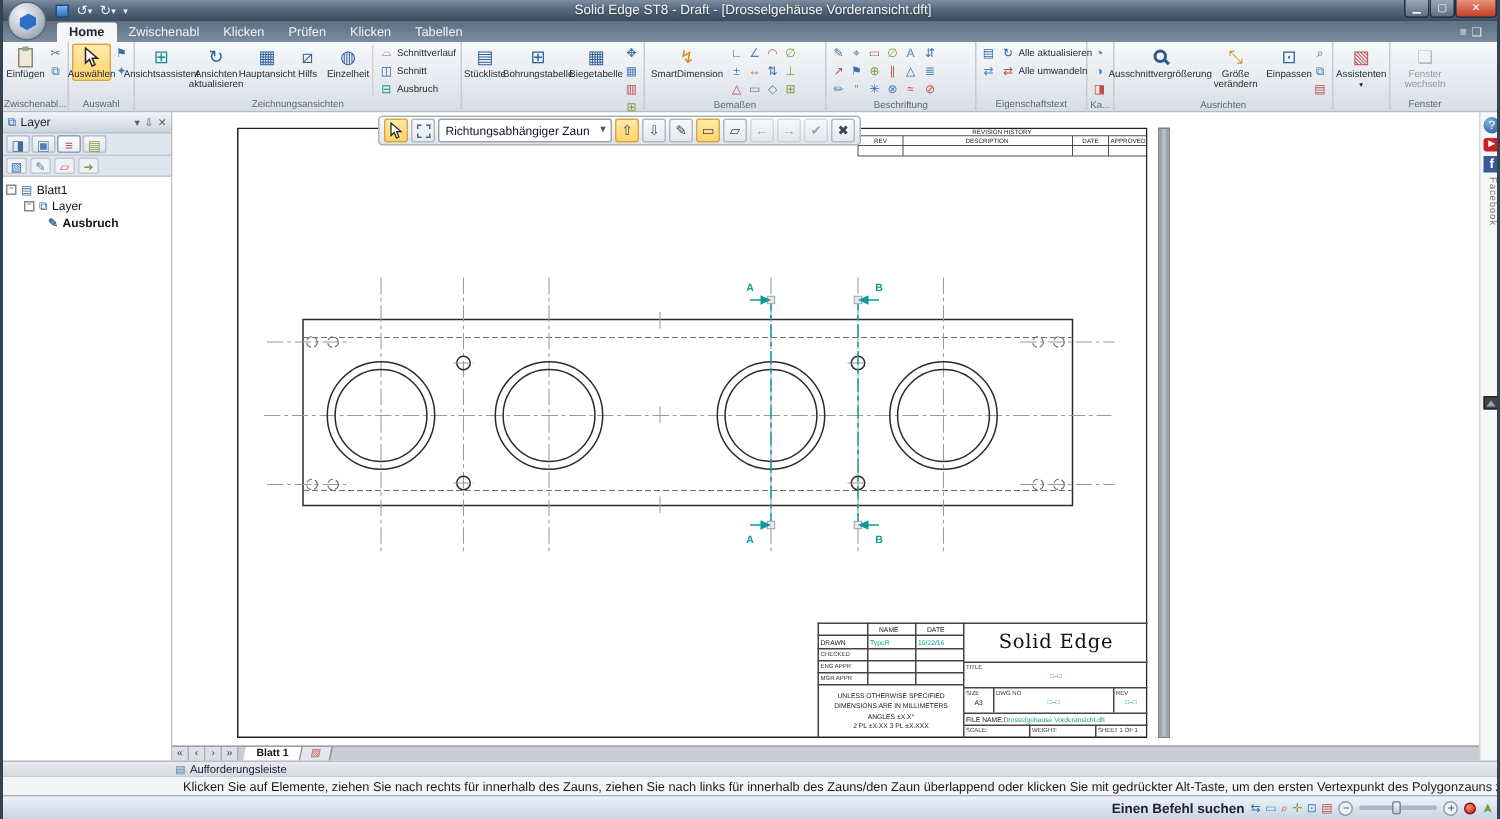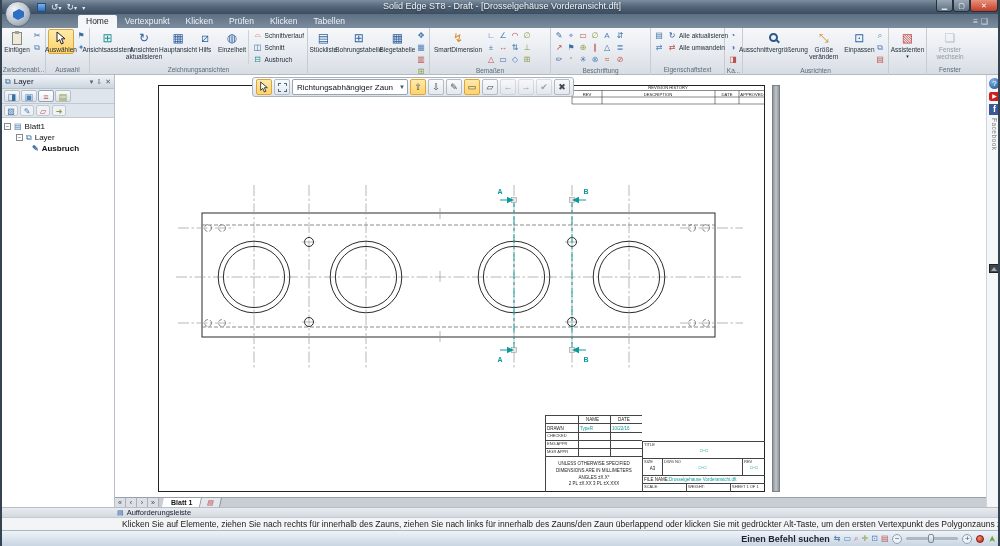--- a/index.html
+++ b/index.html
@@ -20,21 +20,21 @@
   #wintitle{position:absolute;left:0;top:1px;width:100%;text-align:center;font-size:9px;color:#f0f4f8;
     text-shadow:0 1px 2px rgba(0,0,0,.5);}
   #winbtns{position:absolute;right:4px;top:0;display:flex;z-index:40;}
   #winbtns .wb{width:17px;height:12px;border:1px solid #25313d;border-top:0;border-radius:0 0 3px 3px;
     background:linear-gradient(180deg,#9aa8b6,#5d6f80);color:#fff;font-size:7px;line-height:11px;text-align:center;cursor:pointer;}
   #winbtns .close{width:28px;background:linear-gradient(180deg,#e8927c,#c43d28);}
   
   #tabrow{position:absolute;left:0;top:14px;width:1000px;height:14px;
     background:linear-gradient(180deg,#5d7083,#7b8c9d);display:flex;align-items:flex-end;padding-left:36px;}
   .rtab{height:13px;padding:1px 8px;font-size:8.5px;color:#eef3f8;line-height:11px;cursor:pointer;}
-  .rtab.active{background:#f4f6f8;color:#223;border-radius:2px 2px 0 0;font-weight:normal;margin-left:40px;}
+  .rtab.active{background:#f4f6f8;color:#223;border-radius:2px 2px 0 0;font-weight:bold;}
   #tabrow .tr-icons{margin-left:auto;margin-right:14px;display:flex;gap:3px;color:#dfe7ee;font-size:8px;line-height:12px;}
   
   #ribbon{position:absolute;left:0;top:28px;width:1000px;height:47px;
     background:linear-gradient(180deg,#f6f8fa 0%,#e7ebf0 55%,#d8dde4 100%);
     border-bottom:1px solid #b4bac2;display:flex;}
   .rg{height:47px;border-right:1px solid #c7ccd4;display:flex;flex-direction:column;flex:none;}
   .rb{flex:1;display:flex;align-items:flex-start;padding:1px 2px 0;gap:1px;}
   .rgl{height:10px;font-size:6.5px;color:#5a6a7a;text-align:center;line-height:10px;overflow:hidden;white-space:nowrap;}
   button{background:none;border:1px solid transparent;padding:0;font:inherit;cursor:pointer;color:#222;}
   .big{display:flex;flex-direction:column;align-items:center;max-width:48px;min-width:26px;padding:1px 1px 0;border-radius:2px;}
@@ -151,21 +151,21 @@
       <div class="wb">▢</div>
       <div class="wb close">✕</div>
     </div>
   </div>
   <div id="apporb">
       <div class="cube"></div>
     </div>
 
   <div id="tabrow">
     <div class="rtab active">Home</div>
-    <div class="rtab">Vertexpunkt</div>
+    <div class="rtab">Zwischenabl</div>
     <div class="rtab">Klicken</div>
     <div class="rtab">Prüfen</div>
     <div class="rtab">Klicken</div>
     <div class="rtab">Tabellen</div>
     <div class="tr-icons">
       <span>≡</span>
       <span>❏</span>
     </div>
   </div>
 
@@ -583,20 +583,23 @@
       <div class="cell ctr" style="left:0;top:41px;width:97px;height:36px;flex-direction:column;line-height:1.5;">
         <span>UNLESS OTHERWISE SPECIFIED</span>
         <span>DIMENSIONS ARE IN MILLIMETERS</span>
         <span>ANGLES ±X.X°</span>
         <span>2 PL ±X.XX 3 PL ±X.XXX</span>
       </div>
 
       <div class="nb" style="position:absolute;left:33px;top:0;width:1px;height:41px;background:#444;"></div>
       <div class="nb" style="position:absolute;left:65px;top:0;width:1px;height:41px;background:#444;"></div>
 
+      <div class="cell ctr" style="left:97px;top:0;width:123px;height:26px;">
+        <span id="brand">Solid Edge</span>
+      </div>
       <div class="cell ctr" style="left:97px;top:26px;width:123px;height:17px;">
         <span class="lab">TITLE</span>
         <span class="teal">□–□</span>
       </div>
       <div class="cell ctr" style="left:97px;top:43px;width:20px;height:17px;flex-direction:column;">
         <span class="lab">SIZE</span>
         <span style="margin-top:3px">A3</span>
       </div>
       <div class="cell ctr" style="left:117px;top:43px;width:80px;height:17px;">
         <span class="lab">DWG NO</span>

